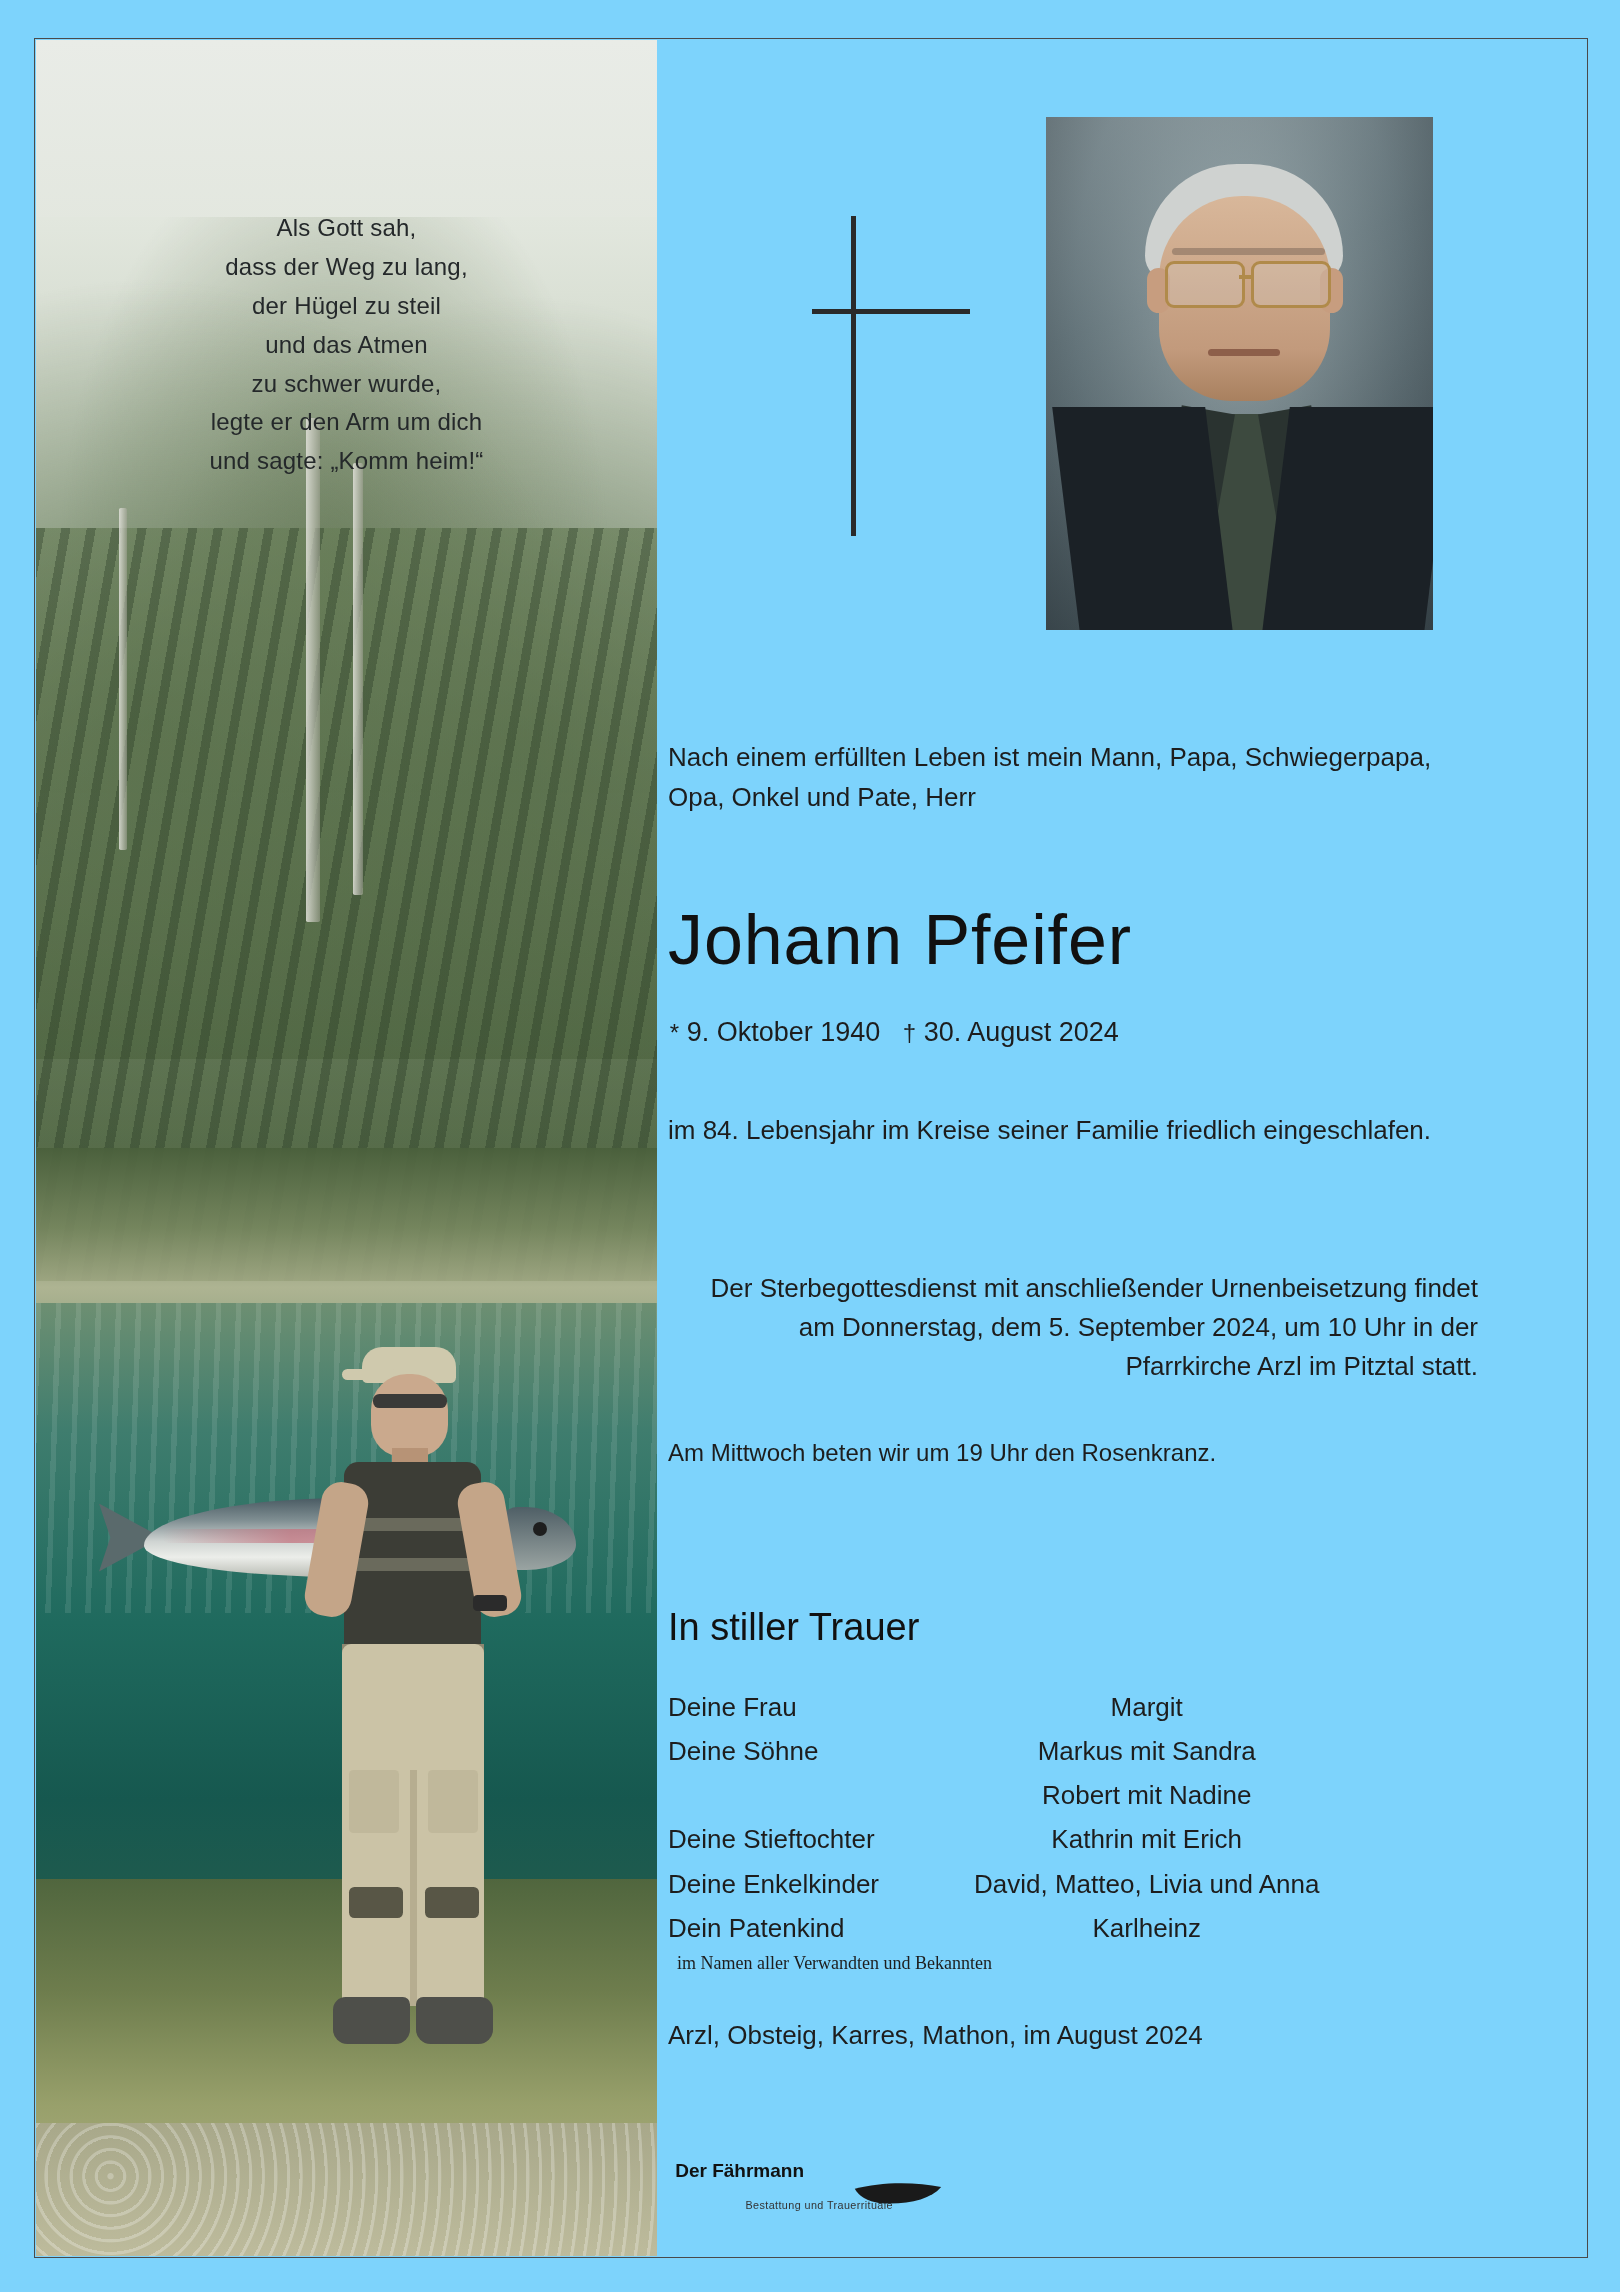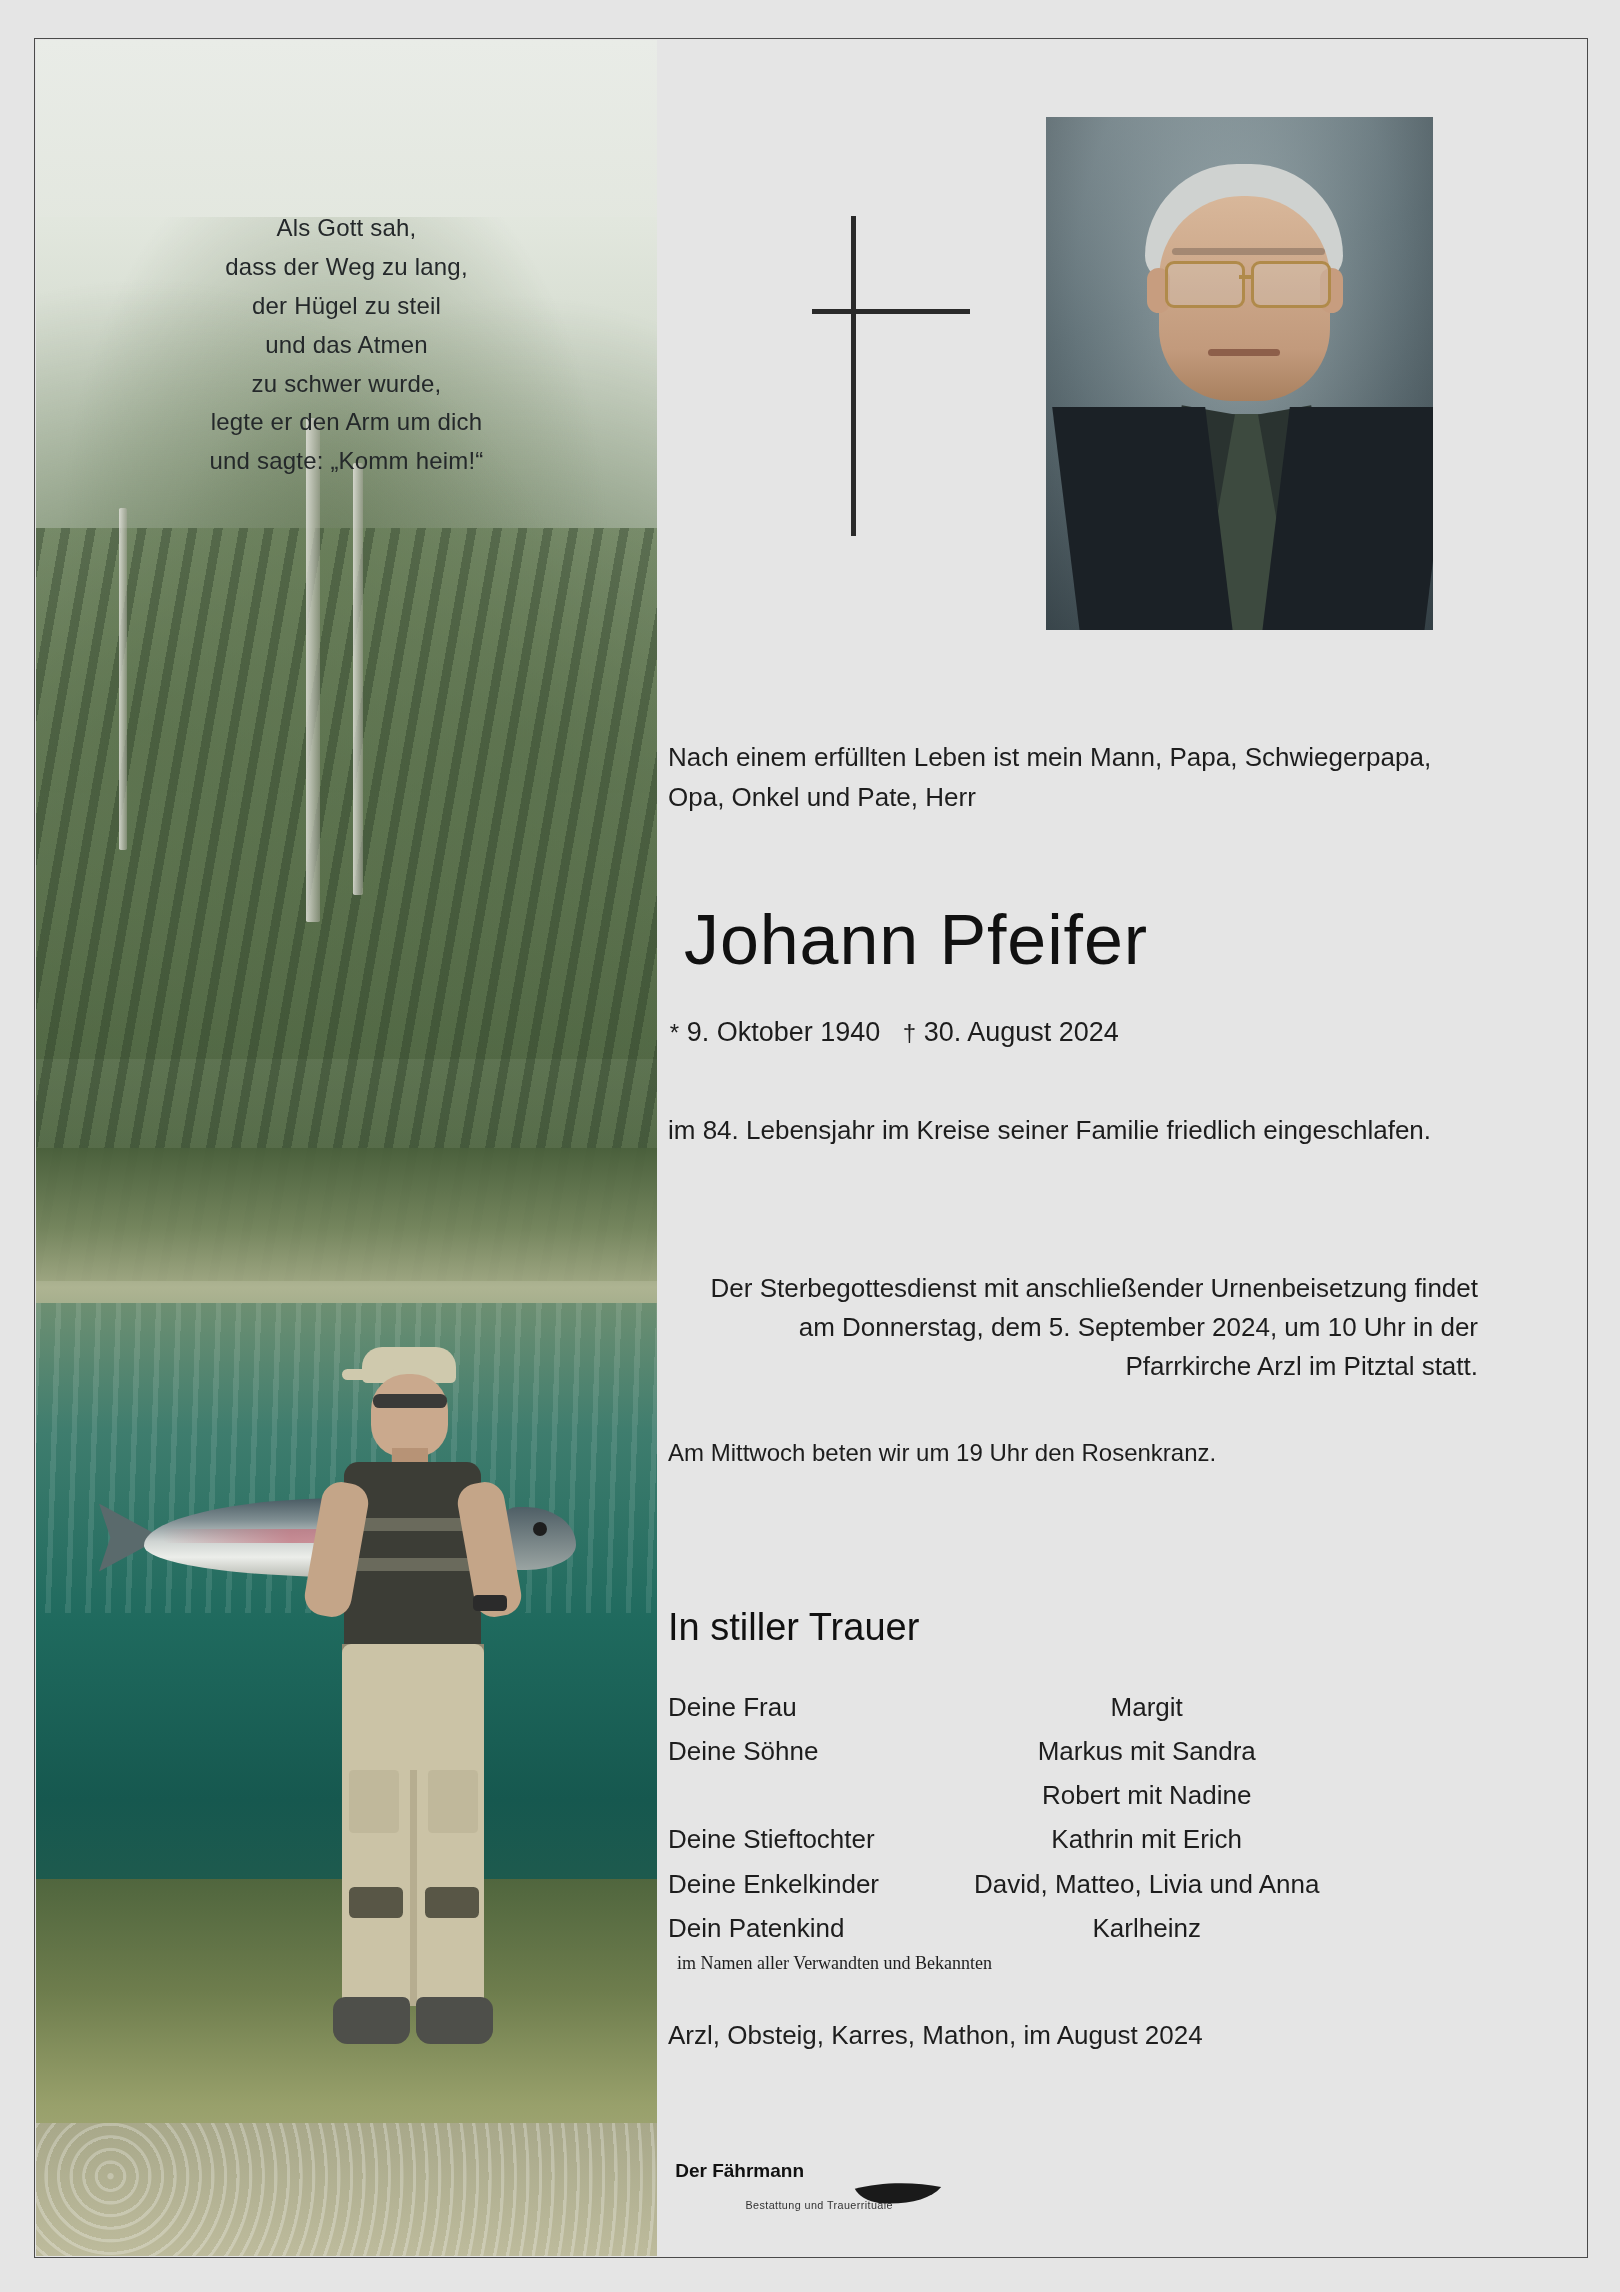--- a/index.html
+++ b/index.html
@@ -12,21 +12,21 @@
     height: 2293px;
     font-family: "Liberation Sans", sans-serif;
     color: #1a1a1a;
     overflow: hidden;
   }
 
   .page {
     position: relative;
     width: 1620px;
     height: 2293px;
-    background: #e5e5e5;
+    background: #7dd3fc;
     box-sizing: border-box;
   }
 
   
   .card-border {
     position: absolute;
     left: 34px;
     top: 38px;
     width: 1554px;
     height: 2220px;
@@ -220,21 +220,21 @@
 
   .intro {
     position: absolute;
     left: 0; top: 698px; width: 810px;
     font-size: 26px;
     line-height: 1.52;
     color: #1d1d1d;
   }
   .name {
     position: absolute;
-    left: 16px; top: 860px; width: 810px;
+    left: 0; top: 860px; width: 810px;
     font-size: 70px;
     letter-spacing: 0.9px;
     color: #111111;
     white-space: nowrap;
   }
   .dates {
     position: absolute;
     left: 1.8px; top: 977px; width: 810px;
     font-size: 27px;
     color: #1d1d1d;

